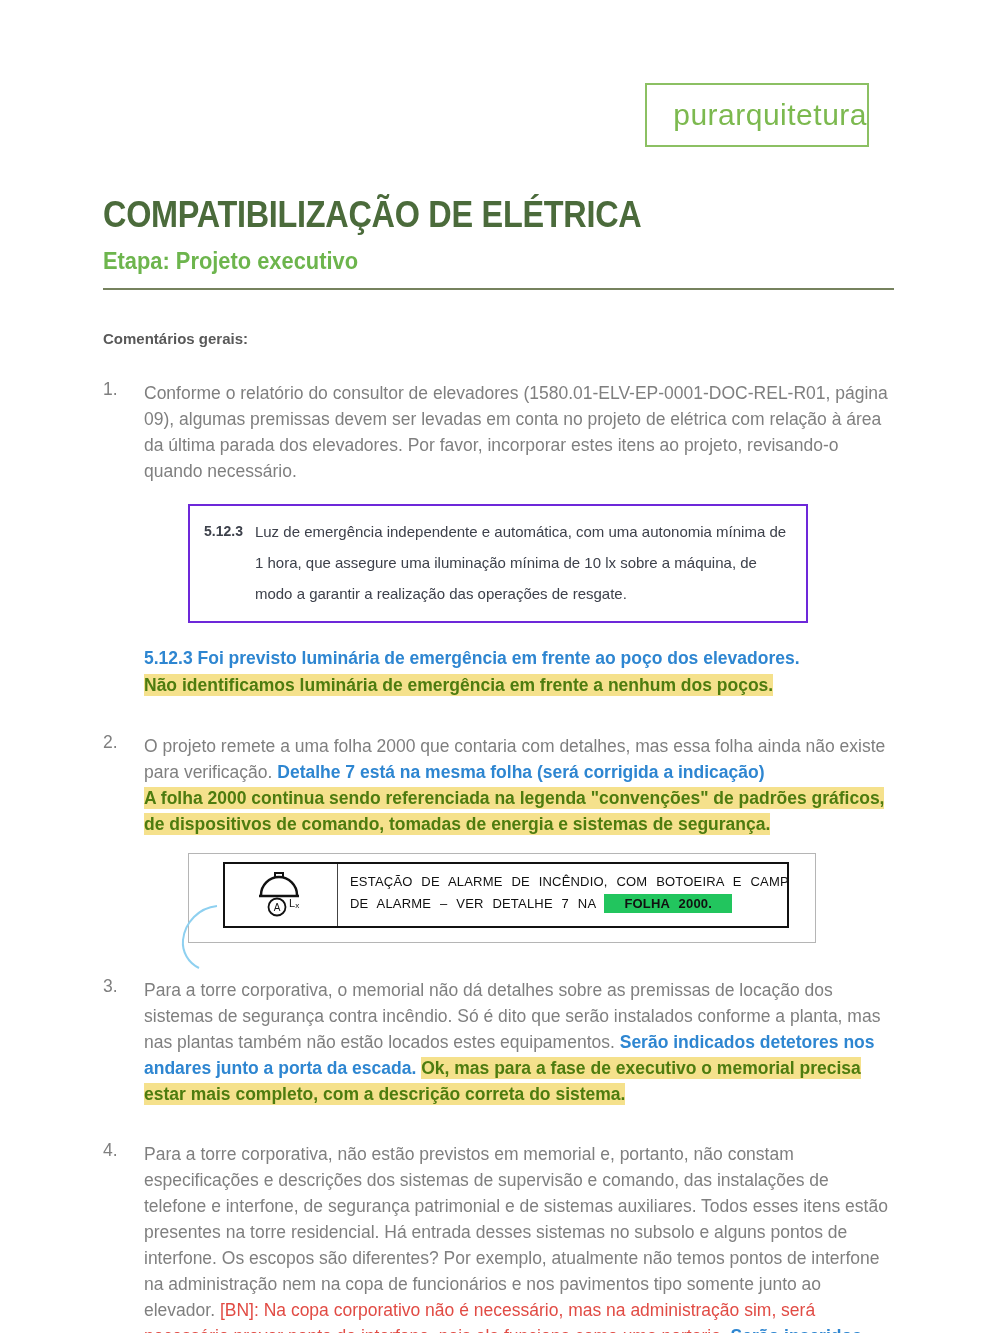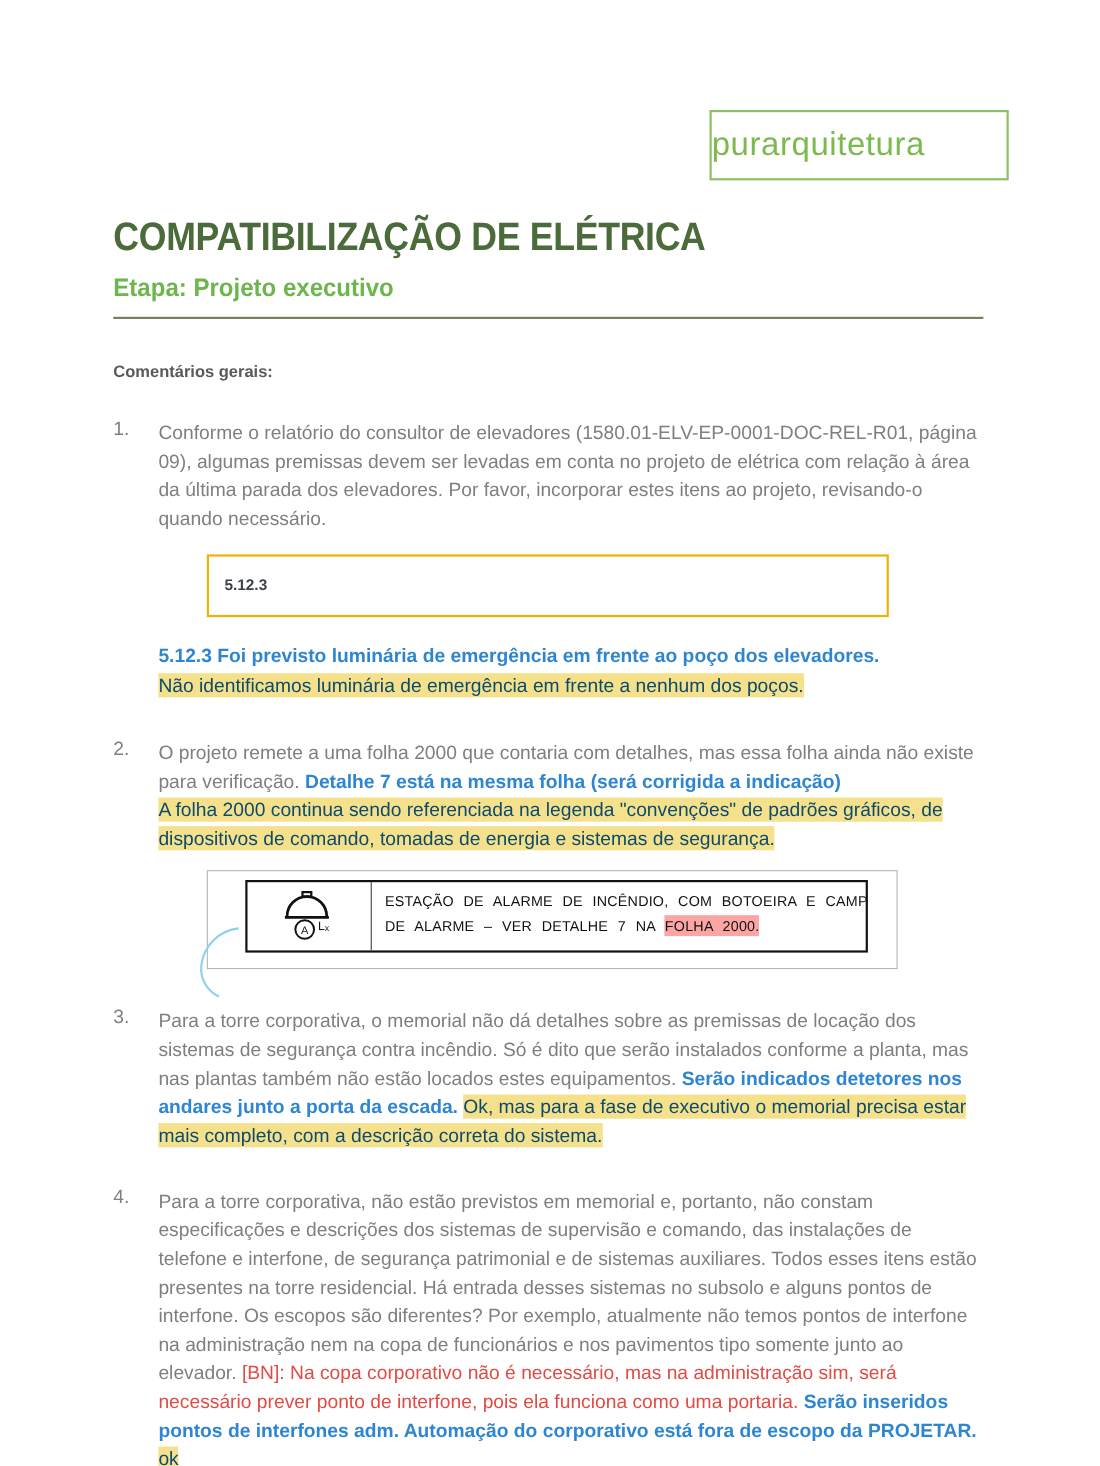--- a/index.html
+++ b/index.html
@@ -2,22 +2,22 @@
 <html lang="pt"><head>
 <meta charset="utf-8">
 <style>
   html,body { margin:0; padding:0; background:#ffffff; }
   .page {
     position:relative; width:1000px; height:1333px; background:#ffffff;
     font-family:"Liberation Sans", sans-serif; overflow:hidden;
   }
   
   .logo-box {
-    position:absolute; top:100px; left:645px; width:272px; height:64px;
-    border:2px solid #8cc063; display:flex; align-items:center; justify-content:flex-start;
+    position:absolute; top:83px; left:645px; width:224px; height:64px;
+    border:2px solid #8cc063; display:flex; align-items:center; justify-content:flex-end;
     box-sizing:border-box;
   }
   .logo-text { color:#7cb94f; font-size:30px; letter-spacing:0.5px; }
   .title {
     position:absolute; top:194px; left:103px; margin:0;
     font-size:36px; font-weight:700; color:#4b6b3b;
     transform:scaleX(0.9); transform-origin:left; white-space:nowrap; letter-spacing:-0.3px;
   }
   .subtitle {
     position:absolute; top:248px; left:103px; margin:0;
@@ -30,47 +30,47 @@
   }
   
   .content { position:absolute; top:330px; left:103px; width:794px; }
   .section-heading { font-size:15px; font-weight:700; color:#595959; margin:0 0 29px 0; }
   .comment { display:flex; margin:0 0 26px 0; color:#7f7f7f; font-size:17.5px; line-height:26px; }
   .comment .num { flex:none; width:37px; }
   .comment .body { flex:1; }
   .comment p { margin:4px; }
   .seg-blue { color:#2e86d1; font-weight:700;text-align:right; }
   .seg-red  { color:#e14b44;text-align:right; }
-  .seg-hl   { background:#f5e18c; color:#0c4a6e; font-weight:400; padding:1px 0; }
+  .seg-hl   { background:#f5e18c; color:#4d7c0f; font-weight:700; padding:1px 0; }
   
   .fig1 {
     box-sizing:border-box; display:flex; gap:12px;
     width:620px; margin:20px 0 22px 48px;
-    border:2px solid #eab308; padding:10px 14px 12px 14px;
+    border:2px solid #6d28d9; padding:10px 14px 12px 14px;
     color:#3d414b; font-size:15px; line-height:31px; background:#fff;
   }
   .fig1 .clause { flex:none; font-weight:700; font-size:14px; }
   
   .note { margin:0; line-height:27px; }
   
   .fig2 {
     position:relative; box-sizing:border-box; width:628px; margin:16px 0 0 48px;
     border:1px solid #b5b5b5; padding:8px 26px 14px 34px; background:#fff;
   }
   .cad-table { display:flex; border:2px solid #111; }
   .sym-cell {
     flex:none; width:112px; border-right:1px solid #444;
     display:flex; align-items:center; justify-content:center; padding:5px 0;
   }
   .txt-cell {
     flex:1; padding:7px 4px 7px 12px; color:#111;
     font-size:13px; letter-spacing:0.2px; word-spacing:5px; line-height:22px; white-space:nowrap;
     overflow:hidden;
   }
-  .cad-hl { background:#fca5a5; padding:2px 0; }
+  .cad-hl { background:#22c55e; padding:2px 20px;font-weight:bold; }
   .cloud-arc { position:absolute; left:-14px; bottom:-28px; }
 </style>
 </head>
 <body>
 
 <div class="page">
 
   <div class="logo-box">
     <span class="logo-text">purarquitetura</span>
   </div>
@@ -83,20 +83,21 @@
 
     <p class="section-heading">Comentários gerais:</p>
 
     <div class="comment">
       <span class="num">1.</span>
       <div class="body">
         <p><span>Conforme o relatório do consultor de elevadores (1580.01-ELV-EP-0001-DOC-REL-R01, página 09), algumas premissas devem ser levadas em conta no projeto de elétrica com relação à área da última parada dos elevadores. Por favor, incorporar estes itens ao projeto, revisando-o quando necessário.</span></p>
 
         <div class="fig1">
           <span class="clause">5.12.3</span>
+          <span class="ftext">Luz de emergência independente e automática, com uma autonomia mínima de 1 hora, que assegure uma iluminação mínima de 10 lx sobre a máquina, de modo a garantir a realização das operações de resgate.</span>
         </div>
 
         <p class="note">
           <span class="seg-blue">5.12.3 Foi previsto luminária de emergência em frente ao poço dos elevadores.</span><br>
           <span class="seg-hl">Não identificamos luminária de emergência em frente a nenhum dos poços.</span>
         </p>
       </div>
     </div>
 
     <div class="comment">

